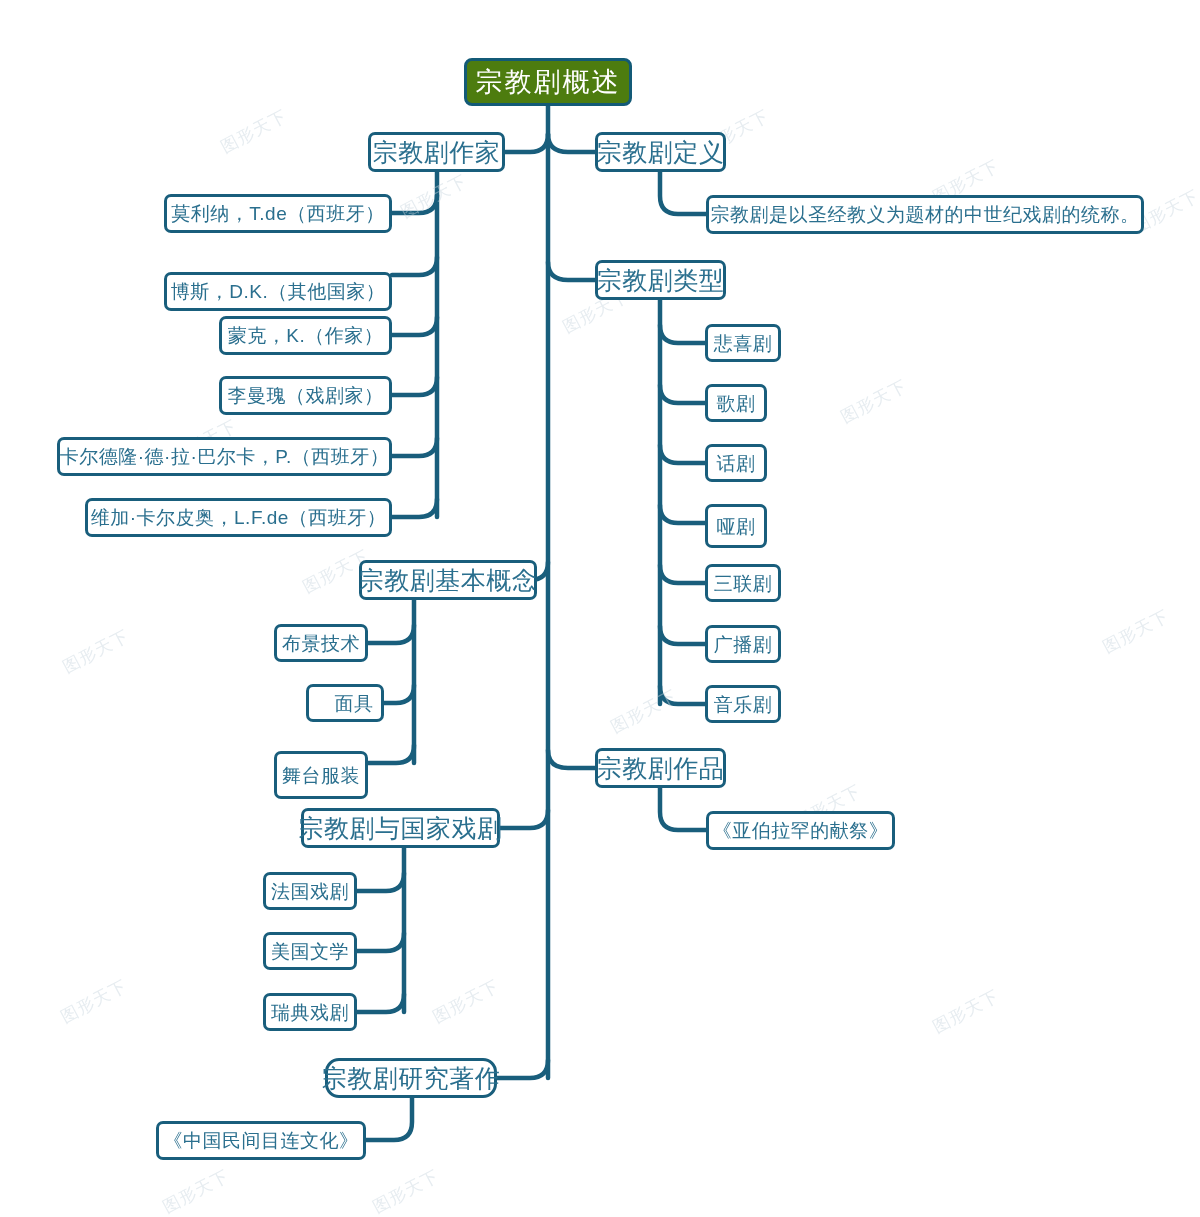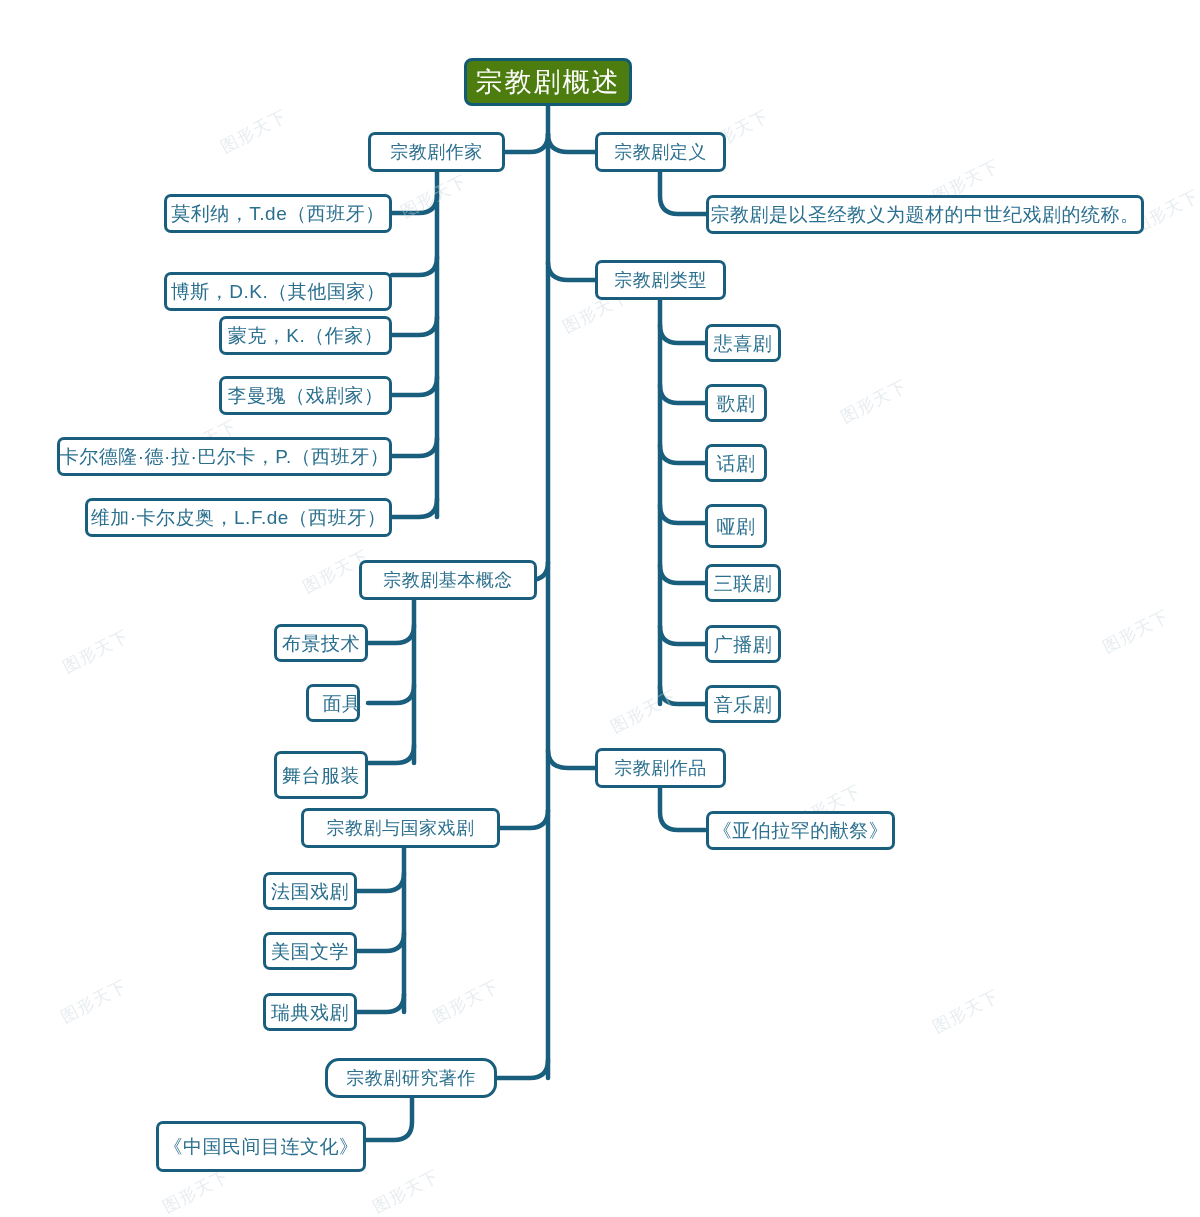--- a/index.html
+++ b/index.html
@@ -42,21 +42,21 @@
     letter-spacing:.5px;
   }
   .node.root{
     background:#4d7c0f;
     border-color:#135a77;
     color:#ffffff;
     font-size:27px;
     border-radius:8px;
     letter-spacing:2px;
   }
-  .node.l1{ font-size:18px; }
+  .node.l1{ font-size:25px; }
   .node.leaf{ font-size:19px; }
   .node.wide{ font-size:19px; }
 </style>
 </head>
 <body>
 
 <div id="canvas">
 
   <svg id="edges" viewBox="0 0 1200 1217">
     <g fill="none" stroke="#195e7c" stroke-width="4.5" stroke-linecap="round">
@@ -151,27 +151,27 @@
   <div class="node leaf" style="left:705px;top:324px;width:76px;height:38px;">悲喜剧</div>
   <div class="node leaf" style="left:705px;top:384px;width:62px;height:38px;">歌剧</div>
   <div class="node leaf" style="left:705px;top:444px;width:62px;height:38px;">话剧</div>
   <div class="node leaf" style="left:705px;top:504px;width:62px;height:44px;">哑剧</div>
   <div class="node leaf" style="left:705px;top:564px;width:76px;height:38px;">三联剧</div>
   <div class="node leaf" style="left:705px;top:625px;width:76px;height:38px;">广播剧</div>
   <div class="node leaf" style="left:705px;top:685px;width:76px;height:38px;">音乐剧</div>
 
   <div class="node l1" style="left:327px;top:560px;width:178px;height:40px;margin-left:32px;">宗教剧基本概念</div>
   <div class="node leaf" style="left:274px;top:624px;width:94px;height:38px;">布景技术</div>
-  <div class="node leaf" style="left:306px;top:684px;width:54px;height:38px;padding-left:28px;">面具</div>
+  <div class="node leaf" style="left:306px;top:684px;width:78px;height:38px;padding-left:28px;">面具</div>
   <div class="node leaf" style="left:274px;top:744px;width:94px;height:48px;margin-top:7px;">舞台服装</div>
 
   <div class="node l1" style="left:595px;top:748px;width:131px;height:40px;">宗教剧作品</div>
   <div class="node leaf" style="left:706px;top:811px;width:189px;height:39px;">《亚伯拉罕的献祭》</div>
 
   <div class="node l1" style="left:301px;top:808px;width:199px;height:40px;">宗教剧与国家戏剧</div>
   <div class="node leaf" style="left:263px;top:872px;width:94px;height:38px;">法国戏剧</div>
   <div class="node leaf" style="left:263px;top:932px;width:94px;height:38px;">美国文学</div>
   <div class="node leaf" style="left:263px;top:993px;width:94px;height:38px;">瑞典戏剧</div>
 
   <div class="node l1" style="left:325px;top:1058px;width:172px;height:40px;border-radius:14px;">宗教剧研究著作</div>
-  <div class="node leaf" style="left:156px;top:1121px;width:210px;height:51px;">《中国民间目连文化》</div>
+  <div class="node leaf" style="left:156px;top:1121px;width:210px;height:39px;">《中国民间目连文化》</div>
 
 </div>
 
 </body></html>

